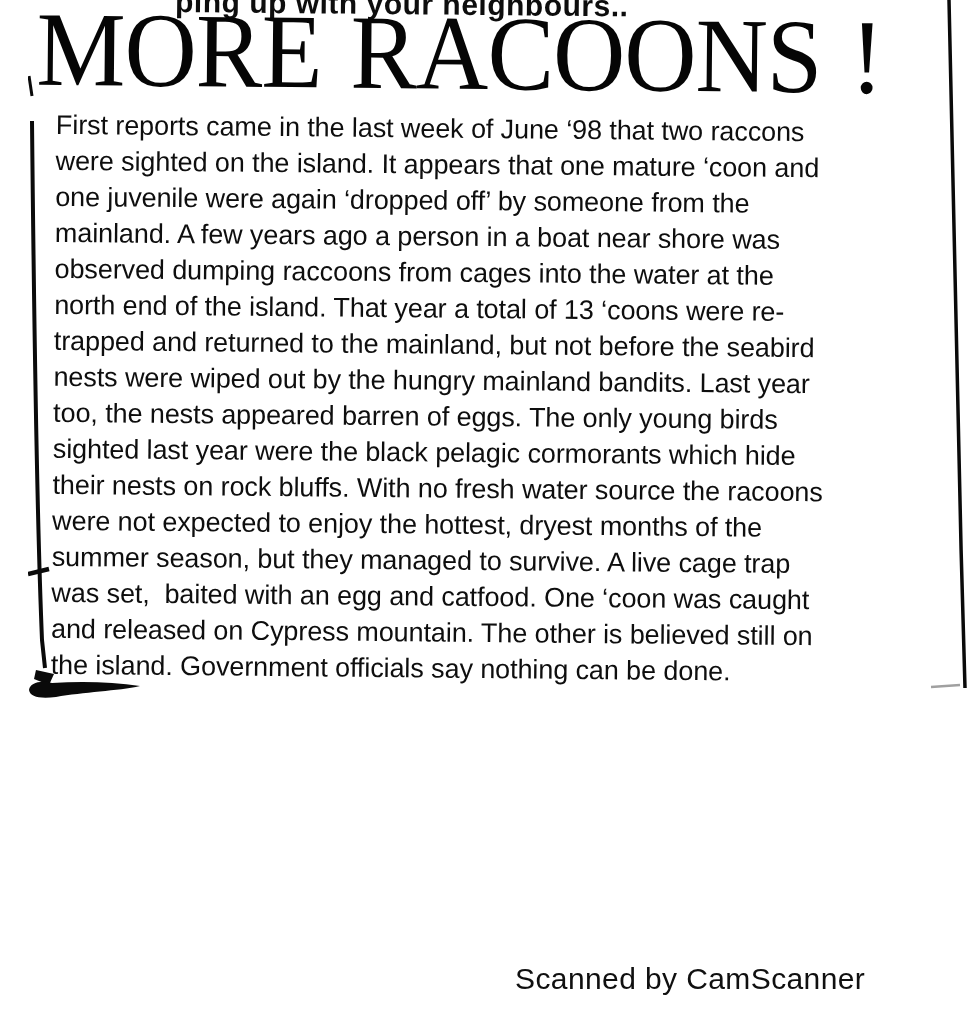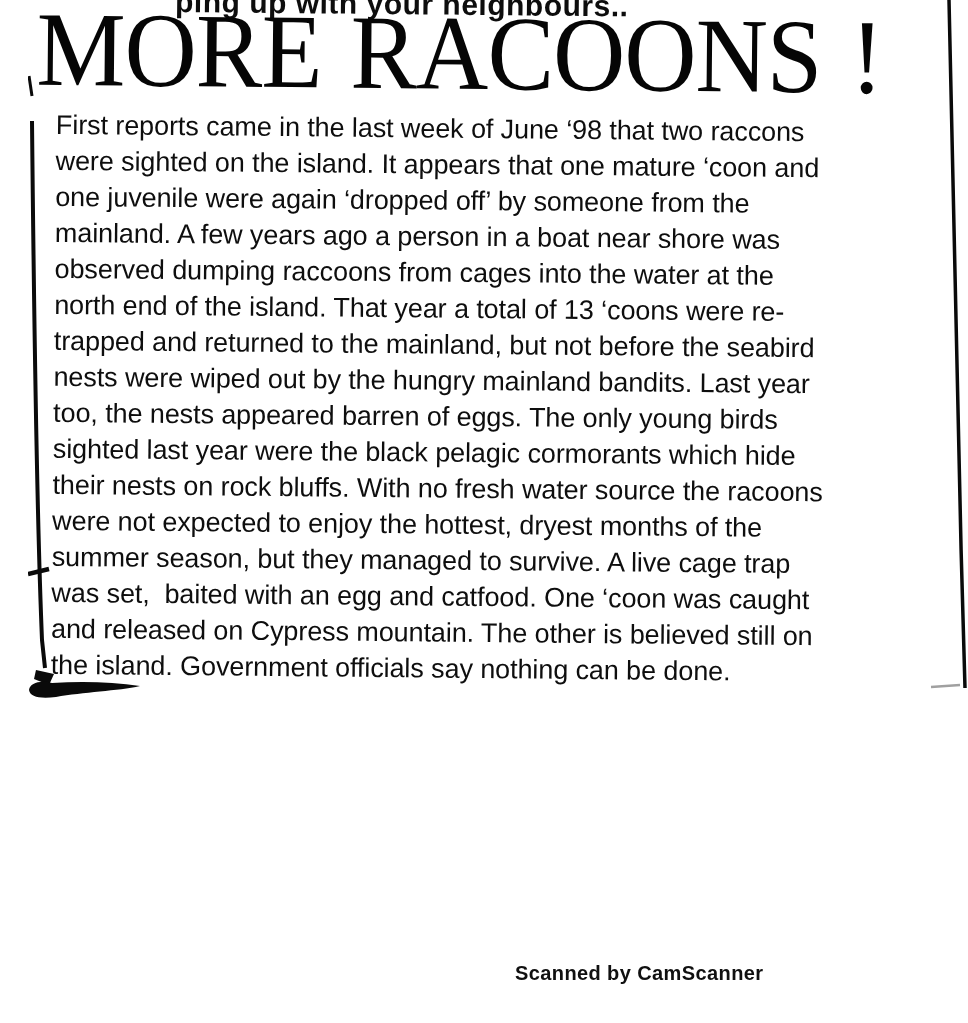--- a/index.html
+++ b/index.html
@@ -59,22 +59,22 @@
   .marks {
     position: absolute;
     left: 0;
     top: 0;
     pointer-events: none;
   }
   .watermark {
     position: absolute;
     left: 487px;
     top: 962px;
-    font-size: 20px;
-    font-weight: bold;
+    font-size: 30px;
+    font-weight: normal;
     letter-spacing: 0.4px;
     white-space: nowrap;
     color: #101010;
   }
 </style>
 </head>
 <body>
 
 <div class="page">
 

